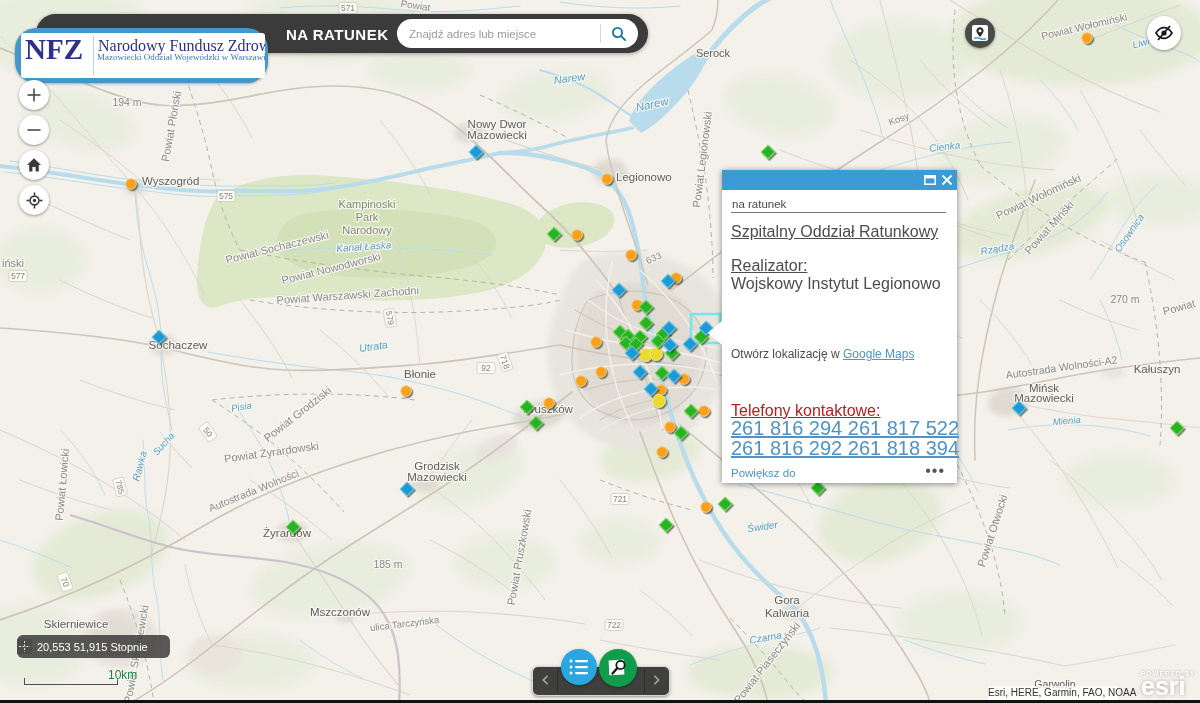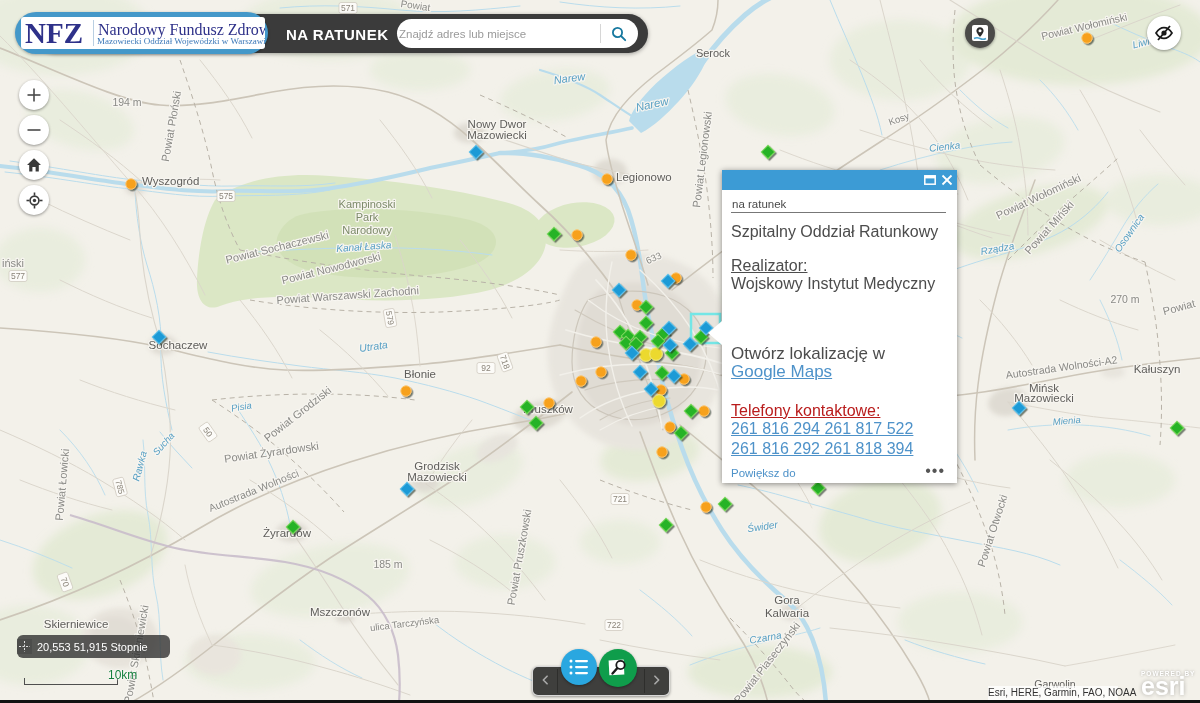--- a/index.html
+++ b/index.html
@@ -479,31 +479,31 @@
         <rect x="402.2" y="484.2" width="9.6" height="9.6" transform="rotate(45 407 489)" fill="#1e9ad6" stroke="#64c3ea" stroke-width="1"></rect>
       </g>
 <g filter="url(#msh)">
         <rect x="1014.2" y="403.2" width="9.6" height="9.6" transform="rotate(45 1019 408)" fill="#1e9ad6" stroke="#64c3ea" stroke-width="1"></rect>
       </g>
 <g filter="url(#msh)">
         <rect x="701.2" y="323.2" width="9.6" height="9.6" transform="rotate(45 706 328)" fill="#1e9ad6" stroke="#64c3ea" stroke-width="1"></rect>
       </g>
 </svg>
 <div style="position:absolute;left:36px;top:14px;width:612px;height:39px;background:#3b3b3b;border-radius:20px;box-shadow:0 1px 4px rgba(0,0,0,.35)"></div>
-    <div style="position:absolute;left:15px;top:12px;width:253px;height:42px;background:#4498c9;border-radius:21px;box-shadow:0 1px 3px rgba(0,0,0,.3)">
+    <div style="position:absolute;left:15px;top:28px;width:253px;height:55px;background:#4498c9;border-radius:21px;box-shadow:0 1px 3px rgba(0,0,0,.3)">
  <div style="position:absolute;left:6px;top:5px;right:3px;bottom:5px;background:#fff;border-radius:3px;overflow:hidden">
   <div style="position:absolute;left:4px;top:0px;font-family:'Liberation Serif',serif;font-weight:bold;color:#2e3189;font-size:29px;letter-spacing:0px">NFZ</div>
   <div style="position:absolute;left:72px;top:3px;bottom:3px;width:1px;background:#b9cfe2"></div>
   <div style="position:absolute;left:77px;top:4px;font-family:'Liberation Serif',serif;color:#2e3189;font-size:16px;white-space:nowrap">Narodowy Fundusz Zdrowia</div>
   <div style="position:absolute;left:76px;top:19px;font-family:'Liberation Serif',serif;color:#3c78b8;font-size:9px;white-space:nowrap">Mazowiecki Oddział Wojewódzki w Warszawie</div>
  </div>
 </div>
     <div style="position:absolute;left:286px;top:26px;color:#fff;font-size:15px;font-weight:bold;letter-spacing:0.5px;white-space:nowrap">NA RATUNEK</div>
     <div style="position:absolute;left:397px;top:19px;width:241px;height:29px;background:#fff;border-radius:15px;">
- <div style="position:absolute;left:2px;top:9px;color:#9a9a9a;font-size:11.5px;white-space:nowrap">Znajdź adres lub miejsce</div>
+ <div style="position:absolute;left:12px;top:9px;color:#9a9a9a;font-size:11.5px;white-space:nowrap">Znajdź adres lub miejsce</div>
  <div style="position:absolute;right:37px;top:5px;bottom:5px;width:1px;background:#d6d6d6"></div>
  <svg style="position:absolute;right:10px;top:6px" width="18" height="18" viewBox="0 0 18 18">
         <circle cx="7.5" cy="7.5" r="4.6" fill="none" stroke="#16789f" stroke-width="1.8"></circle>
         <line x1="11" y1="11" x2="15.2" y2="15.2" stroke="#16789f" stroke-width="1.8" stroke-linecap="round"></line>
       </svg>
 </div>
     <div style="position:absolute;left:19px;top:80px;width:30px;height:30px;border-radius:50%;background:#fff;box-shadow:0 1px 3px rgba(0,0,0,.4);display:flex;align-items:center;justify-content:center">
       <svg width="16" height="16" viewBox="0 0 16 16">
         <line x1="8" y1="1.5" x2="8" y2="14.5" stroke="#4a4a4a" stroke-width="1.6"></line>
         <line x1="1.5" y1="8" x2="14.5" y2="8" stroke="#4a4a4a" stroke-width="1.6"></line>
@@ -595,21 +595,21 @@
           <rect x="0.8" y="0.8" width="10.4" height="2.6" fill="#fff"></rect>
         </svg>
   <svg style="position:absolute;right:4px;top:4px" width="12" height="12" viewBox="0 0 12 12">
           <line x1="1.5" y1="1.5" x2="10.5" y2="10.5" stroke="#fff" stroke-width="1.8"></line>
           <line x1="10.5" y1="1.5" x2="1.5" y2="10.5" stroke="#fff" stroke-width="1.8"></line>
         </svg>
  </div>
  <div style="position:absolute;left:-14px;top:151px;width:0;height:0;border-top:12px solid transparent;border-bottom:12px solid transparent;border-right:14px solid #fff"></div>
  <div style="position:absolute;left:10px;top:28px;font-size:11.5px;color:#4a4a4a">na ratunek</div>
  <div style="position:absolute;left:9px;top:42px;width:215px;height:1px;background:#777"></div>
- <div style="position:absolute;left:9px;top:53px;font-size:16px;color:#4c4c4c;white-space:nowrap">Szpitalny Oddział Ratunkowy</div>
+ <div style="position:absolute;left:9px;top:53px;font-size:16px;color:#4c4c4c;text-decoration:underline;white-space:nowrap">Szpitalny Oddział Ratunkowy</div>
  <div style="position:absolute;left:9px;top:87px;font-size:16px;color:#4c4c4c;text-decoration:underline">Realizator:</div>
- <div style="position:absolute;left:9px;top:105px;font-size:16px;color:#4c4c4c;white-space:nowrap">Wojskowy Instytut Medyczny</div>
- <div style="position:absolute;left:9px;top:175px;font-size:17px;color:#4c4c4c;width:212px;line-height:18px">Otwórz lokalizację w <a style="color:#4e92c9;text-decoration:underline">Google Maps</a></div>
+ <div style="position:absolute;left:9px;top:105px;font-size:16px;color:#4c4c4c;white-space:nowrap">Wojskowy Instytut Legionowo</div>
+ <div style="position:absolute;left:9px;top:175px;font-size:12px;color:#4c4c4c;width:212px;line-height:18px">Otwórz lokalizację w <a style="color:#4e92c9;text-decoration:underline">Google Maps</a></div>
  <div style="position:absolute;left:9px;top:232px;font-size:16px;color:#b91c1c;text-decoration:underline">Telefony kontaktowe:</div>
- <div style="position:absolute;left:9px;top:249px;font-size:16px;color:#4e92c9;line-height:19.5px;text-decoration:underline;white-space:nowrap">261&nbsp;816&nbsp;294 261&nbsp;817&nbsp;522<br>261&nbsp;816&nbsp;292 261&nbsp;818&nbsp;394</div>
+ <div style="position:absolute;left:9px;top:249px;font-size:20px;color:#4e92c9;line-height:19.5px;text-decoration:underline;white-space:nowrap">261&nbsp;816&nbsp;294 261&nbsp;817&nbsp;522<br>261&nbsp;816&nbsp;292 261&nbsp;818&nbsp;394</div>
  <div style="position:absolute;left:9px;top:297px;font-size:11.5px;color:#4e92c9;">Powiększ do</div>
  <div style="position:absolute;right:12px;top:292px;font-size:16px;color:#555;letter-spacing:1px">•••</div>
 </div>
 </div>
 </body></html>

